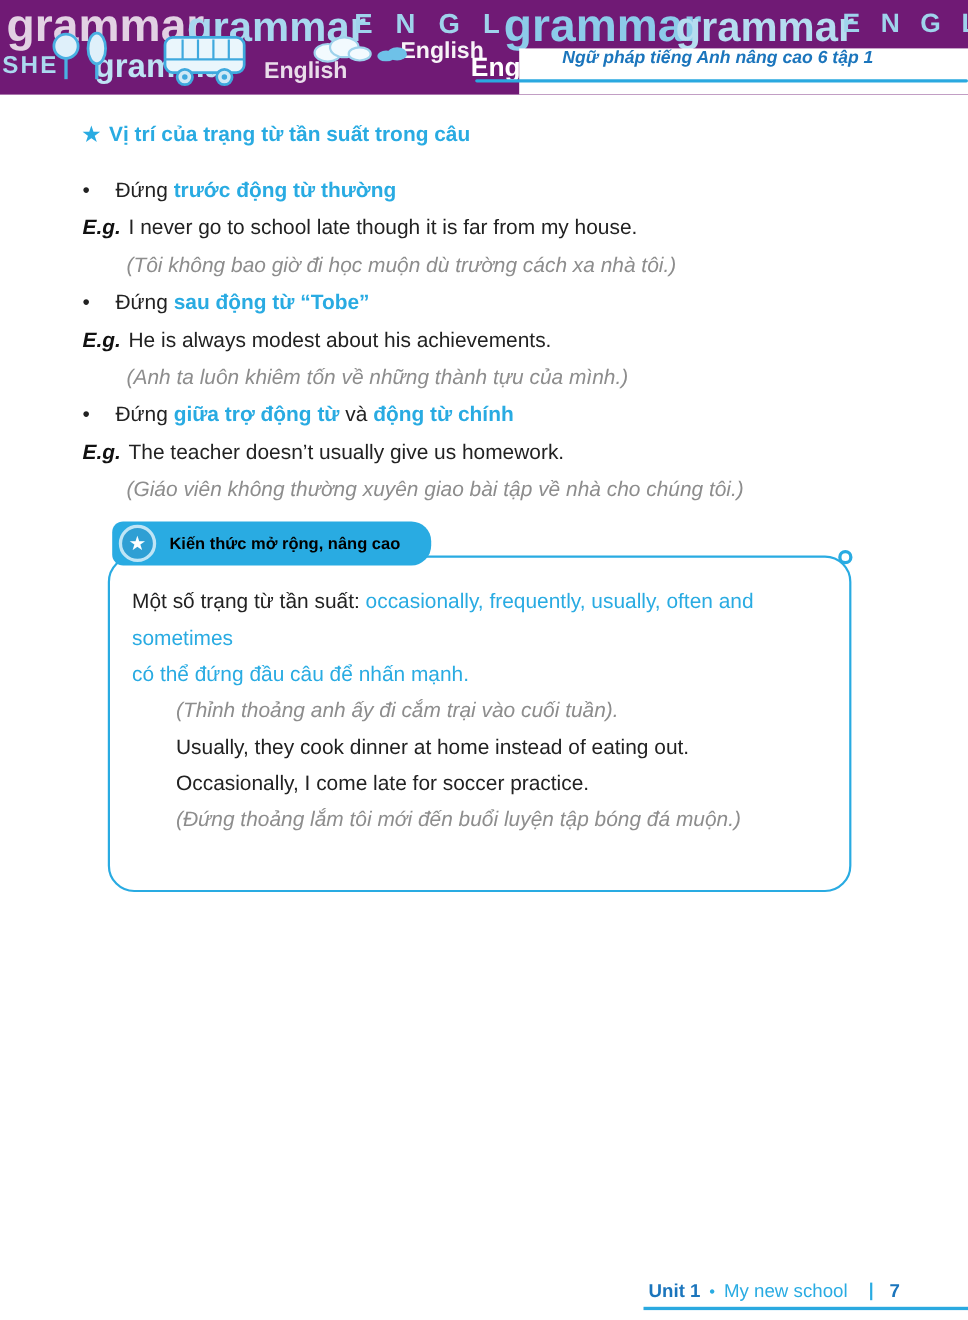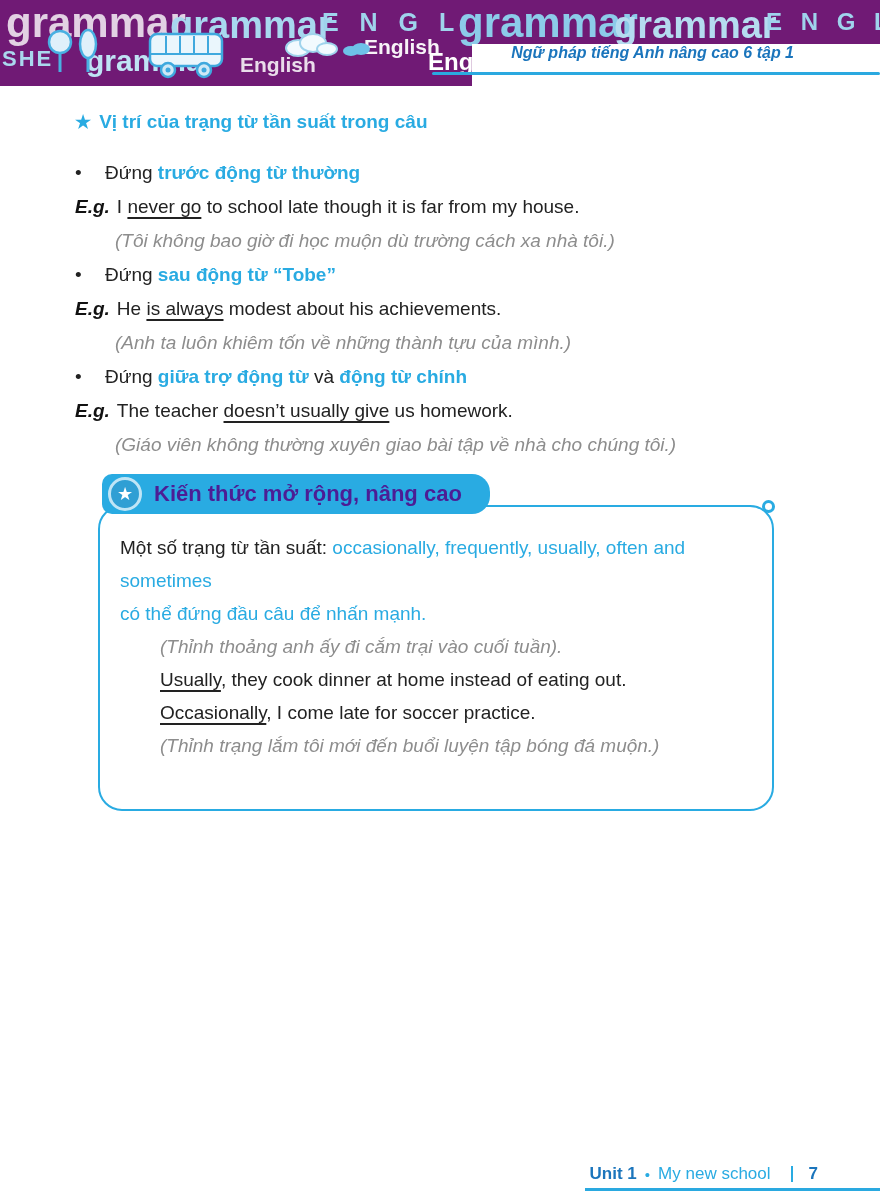--- a/index.html
+++ b/index.html
@@ -53,21 +53,21 @@
   
   .content { position:absolute; top:104px; left:75px; right:58px; font-size:19px; }
   .section-heading {
     color:#29abe2; font-weight:bold; line-height:36px; margin-bottom:16px;
   }
   .section-heading .star { margin-right:8px; font-size:18px; }
   .line { line-height:34px; }
   .bullet { display:inline-block; width:30px; color:#222; }
   .blue-b { color:#29abe2; font-weight:bold; }
   .eg-label { font-weight:bold; font-style:italic; color:#111; margin-right:7px; }
-  .u { text-decoration:underline; text-underline-offset:4px; text-decoration-thickness:1.5px; }
+  .u { text-underline-offset:4px; text-decoration-thickness:1.5px; }
   .trans { color:#8d8d8d; font-style:italic; }
   .indent-main { padding-left:40px; }
 
   
   .kbox {
     position:absolute; top:505px; left:98px; width:676px; height:306px;
     border:2.5px solid #29abe2; border-radius:24px;
     background:#ffffff;
   }
   .kbox-dot {
@@ -79,21 +79,21 @@
     display:flex; align-items:center; gap:12px;
     background:#29abe2; border-radius:10px 18px 18px 10px;
     padding:0 28px 0 6px;
   }
   .ribbon-badge {
     width:34px; height:34px; border-radius:50%;
     background:#2f9fd4; border:3px solid #bfe5f6;
     display:flex; align-items:center; justify-content:center;
     color:#ffffff; font-size:18px;
   }
-  .ribbon-title { color:#4c1d95; font-weight:bold; font-size:22px; }
+  .ribbon-title { color:#000000; font-weight:bold; font-size:15px; }
   .kbox-inner { padding:24px 12px 0 20px; font-size:19px; }
   .box-line { line-height:33px; }
   .blue-intro { color:#29abe2; }
   .indent-box { padding-left:40px; }
 
   
   .footer-text {
     position:absolute; top:1164px; right:62px; font-size:17px;
     display:flex; align-items:center;
   }
@@ -218,21 +218,21 @@
 
     <div class="box-line trans indent-box">(Thỉnh thoảng anh ấy đi cắm trại vào cuối tuần).</div>
 
     <div class="box-line indent-box">
       <span class="u">Usually</span><span>, they cook dinner at home instead of eating out.</span>
     </div>
 
     <div class="box-line indent-box">
       <span class="u">Occasionally</span><span>, I come late for soccer practice.</span>
     </div>
-    <div class="box-line trans indent-box">(Thỉnh trạng lắm tôi mới đến buổi luyện tập bóng đá muộn.)</div>
+    <div class="box-line trans indent-box">(Đứng thoảng lắm tôi mới đến buổi luyện tập bóng đá muộn.)</div>
   </div>
 </div>
 
 <div class="footer-text">
   <span class="footer-unit">Unit 1</span>
   <span class="footer-dot">•</span>
   <span class="footer-section">My new school</span>
   <span class="footer-divider"></span>
   <span class="footer-page">7</span>
 </div>

